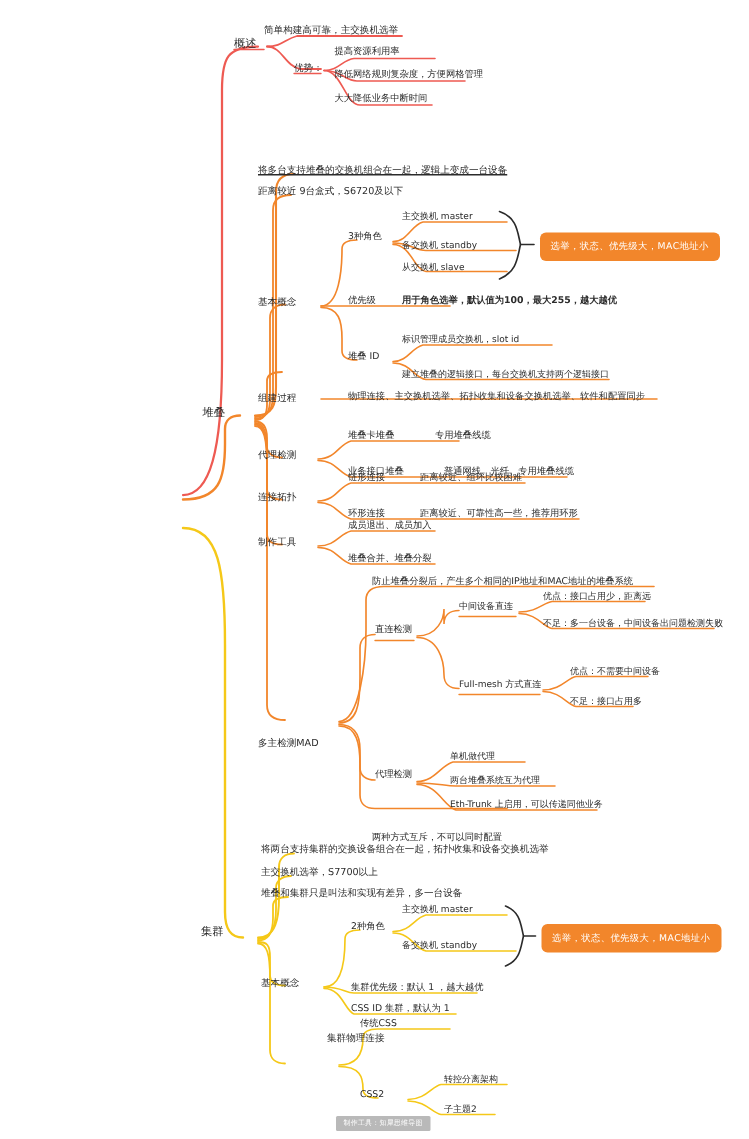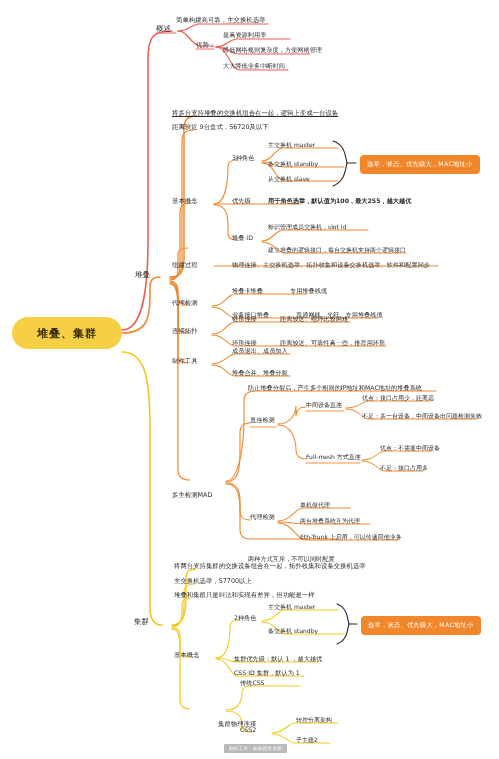--- a/index.html
+++ b/index.html
@@ -125,21 +125,20 @@
     </g>
 
     <g fill="none" stroke="#2b2b2b" stroke-width="1.1" stroke-linecap="round">
       <path d="M333 141 C 345 145 345 155 347 163 C 345 171 345 181 333 186"></path>
       <path d="M347 163 L356 163"></path>
       <path d="M337 604 C 347 608 347 616 349 624 C 347 632 347 640 337 644"></path>
       <path d="M349 624 L357 624"></path>
     </g>
   </svg>
 
-  <div class="root">堆叠、集群</div>
 
   <div class="node lvl1" style="left:156px;top:25px;">概述</div>
   <div class="node lvl2" style="left:176px;top:17px;">简单构建高可靠，主交换机选举</div>
   <div class="node lvl2" style="left:196px;top:42px;">优势：</div>
   <div class="node lvl3" style="left:223px;top:32px;">提高资源利用率</div>
   <div class="node lvl3" style="left:223px;top:47px;">降低网络规则复杂度，方便网格管理</div>
   <div class="node lvl3" style="left:223px;top:63px;">大大降低业务中断时间</div>
 
   <div class="node lvl1" style="left:135px;top:271px;">堆叠</div>
   <div class="node lvl2" style="left:172px;top:110px;text-decoration:underline;">将多台支持堆叠的交换机组合在一起，逻辑上变成一台设备</div>
@@ -182,28 +181,28 @@
   <div class="node lvl3" style="left:250px;top:514px;">代理检测</div>
   <div class="node lvl4" style="left:300px;top:502px;">单机做代理</div>
   <div class="node lvl4" style="left:300px;top:518px;">两台堆叠系统互为代理</div>
   <div class="node lvl4" style="left:300px;top:534px;">Eth-Trunk 上启用，可以传递同他业务</div>
 
   <div class="node lvl3" style="left:248px;top:556px;">两种方式互斥，不可以同时配置</div>
 
   <div class="node lvl1" style="left:134px;top:619px;font-family:Liberation Mono, monospace;">集群</div>
   <div class="node lvl2" style="left:174px;top:563px;">将两台支持集群的交换设备组合在一起，拓扑收集和设备交换机选举</div>
   <div class="node lvl2" style="left:174px;top:578px;">主交换机选举，S7700以上</div>
-  <div class="node lvl2" style="left:174px;top:592px;">堆叠和集群只是叫法和实现有差异，但功能是一样</div>
+  <div class="node lvl2" style="left:174px;top:592px;">堆叠和集群只是叫法和实现有差异，多一台设备</div>
   <div class="node lvl2" style="left:174px;top:652px;">基本概念</div>
   <div class="node lvl3" style="left:234px;top:615px;">2种角色</div>
   <div class="node lvl4" style="left:268px;top:604px;">主交换机 master</div>
   <div class="node lvl4" style="left:268px;top:628px;">备交换机 standby</div>
   <div class="callout" style="left:361px;top:616px;">选举，状态、优先级大，MAC地址小</div>
   <div class="node lvl3" style="left:234px;top:656px;">集群优先级：默认 1 ，越大越优</div>
   <div class="node lvl3" style="left:234px;top:670px;">CSS ID 集群，默认为 1</div>
-  <div class="node lvl2" style="left:174px;top:721px;padding-left:44px;">集群物理连接</div>
+  <div class="node lvl2" style="left:174px;top:689px;padding-left:44px;">集群物理连接</div>
   <div class="node lvl3" style="left:240px;top:680px;">传统CSS</div>
   <div class="node lvl3" style="left:240px;top:727px;">CSS2</div>
   <div class="node lvl4" style="left:296px;top:717px;">转控分离架构</div>
   <div class="node lvl4" style="left:296px;top:737px;">子主题2</div>
 
   <div class="watermark">制作工具：知犀思维导图</div>
 </div>
 
 </body></html>

